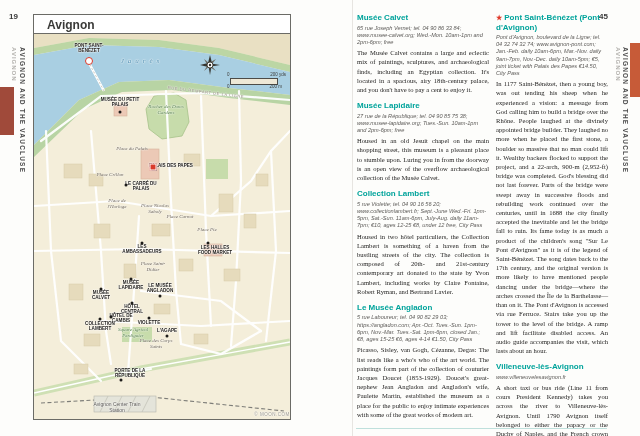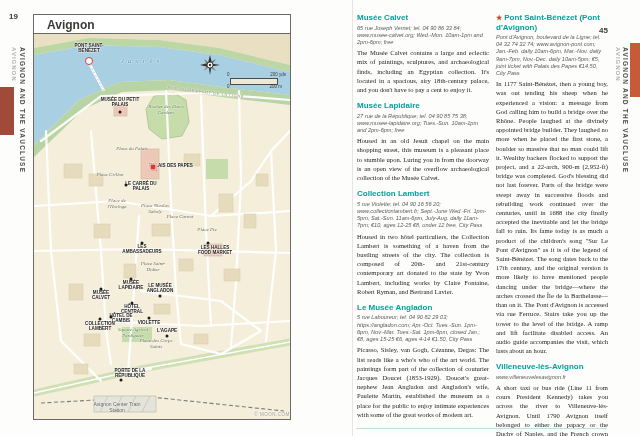--- a/index.html
+++ b/index.html
@@ -43,21 +43,21 @@
   .article .heading{font:bold 8px/9.5px "Liberation Sans",sans-serif;color:#00a39b;margin:6px 0 2px 0;}
   .article:first-child .heading{margin-top:0;}
   .article .star{color:#e03a2a;margin-right:2px;font-size:7px;}
   .article .details{font:italic 5.6px/7.2px "Liberation Sans",sans-serif;color:#5d5b58;margin-bottom:2px;}
   .article .body{font:6.6px/9.2px "Liberation Serif",serif;color:#1e1d1c;text-align:justify;}
 </style>
 </head>
 <body>
 
 <div class="abs pagenum" style="left:9px;top:12px;">19</div>
-<div class="abs pagenum" style="left:599px;top:26px;">45</div>
+<div class="abs pagenum" style="left:599px;top:12px;">45</div>
 
 <div class="abs vtext side-gray" style="left:11px;top:47px;">AVIGNON</div>
 <div class="abs vtext side-bold" style="left:19px;top:47px;">AVIGNON AND THE VAUCLUSE</div>
 <div class="tab" id="tab-left" style="left: 0px; top: 87px; width: 14px; height: 48px; background: rgb(160, 74, 58);"></div>
 
 <div class="abs vtext side-gray" style="left:615px;top:47px;">AVIGNON</div>
 <div class="abs vtext side-bold" style="left:622px;top:47px;">AVIGNON AND THE VAUCLUSE</div>
 <div class="tab" id="tab-right" style="left: 630px; top: 43px; width: 10px; height: 54px; background: rgb(199, 91, 56);"></div>
 
 <div class="gutter"></div>

